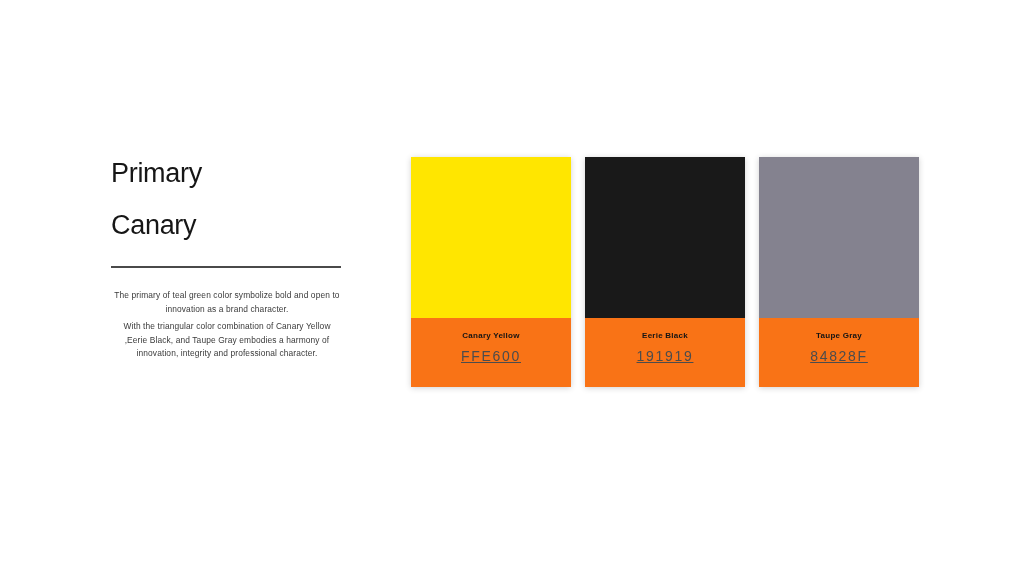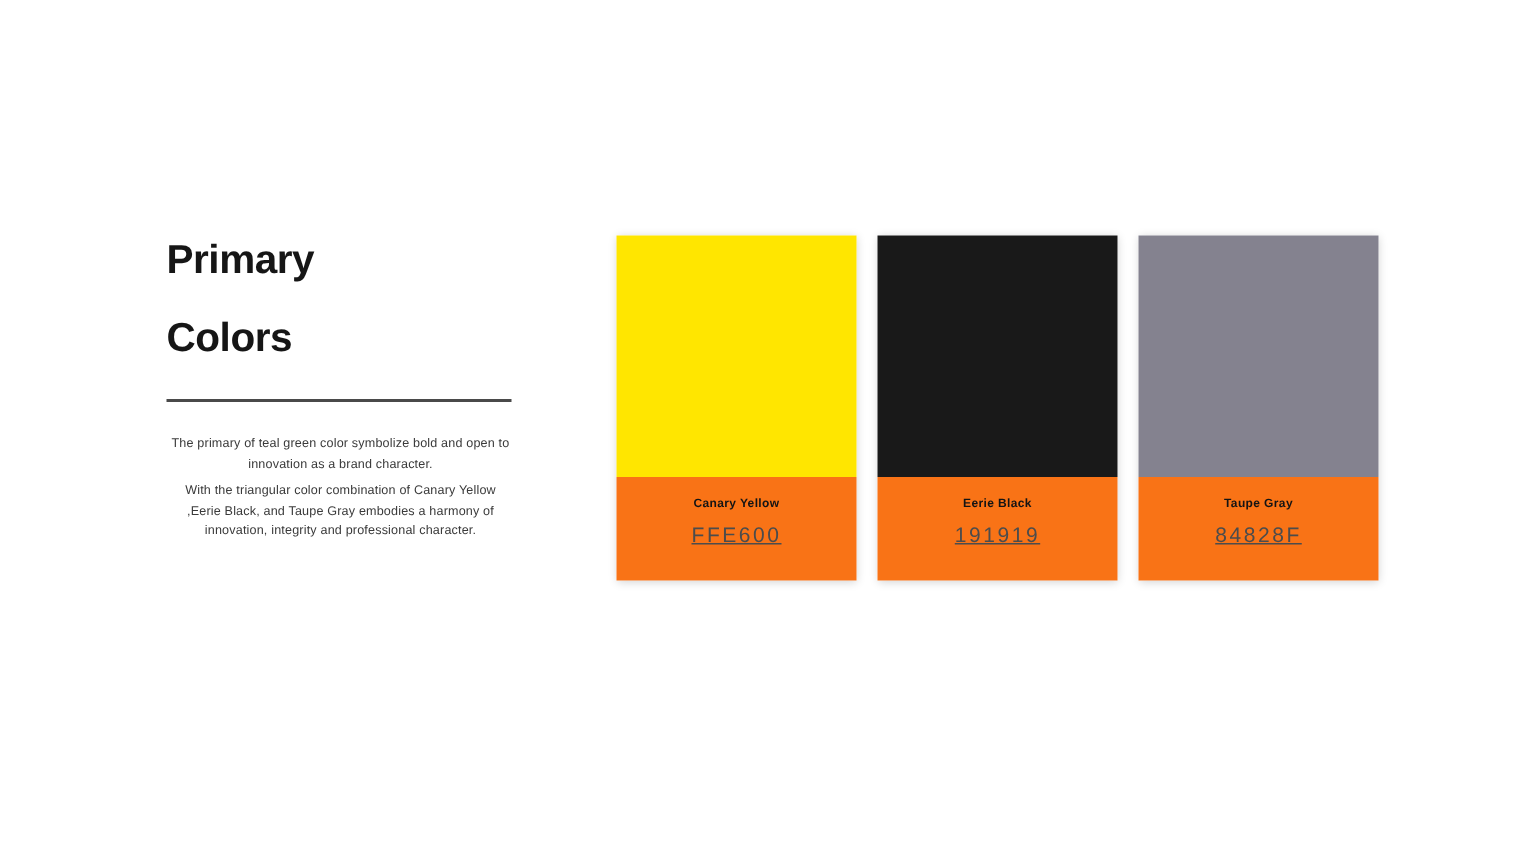--- a/index.html
+++ b/index.html
@@ -25,21 +25,21 @@
   .left-col {
     position: absolute;
     left: 111px;
     top: 160px;
     width: 232px;
   }
 
   .heading-line {
     font-family: "Liberation Sans", sans-serif;
     font-size: 27px;
-    font-weight: bold;
+    font-weight: normal;
     color: #161616;
     letter-spacing: -0.3px;
     line-height: 1.0;
     margin: 0;
   }
   .heading-line.second {
     margin-top: 25px;
   }
 
   .rule {
@@ -119,21 +119,21 @@
     text-decoration: underline;
   }
 </style>
 </head>
 <body>
 
 <div class="slide">
 
   <div class="left-col">
     <h1 class="heading-line">Primary</h1>
-    <h1 class="heading-line second">Colors</h1>
+    <h1 class="heading-line second">Canary</h1>
 
     <div class="rule"></div>
 
     <div class="body-block">
       <p class="body-para">The primary of teal green color symbolize bold and open to innovation as a brand character.</p>
       <p class="body-para">With the triangular color combination of Canary Yellow ,Eerie Black, and Taupe Gray embodies a harmony of innovation, integrity and professional character.</p>
     </div>
   </div>
 
   <div class="cards">

